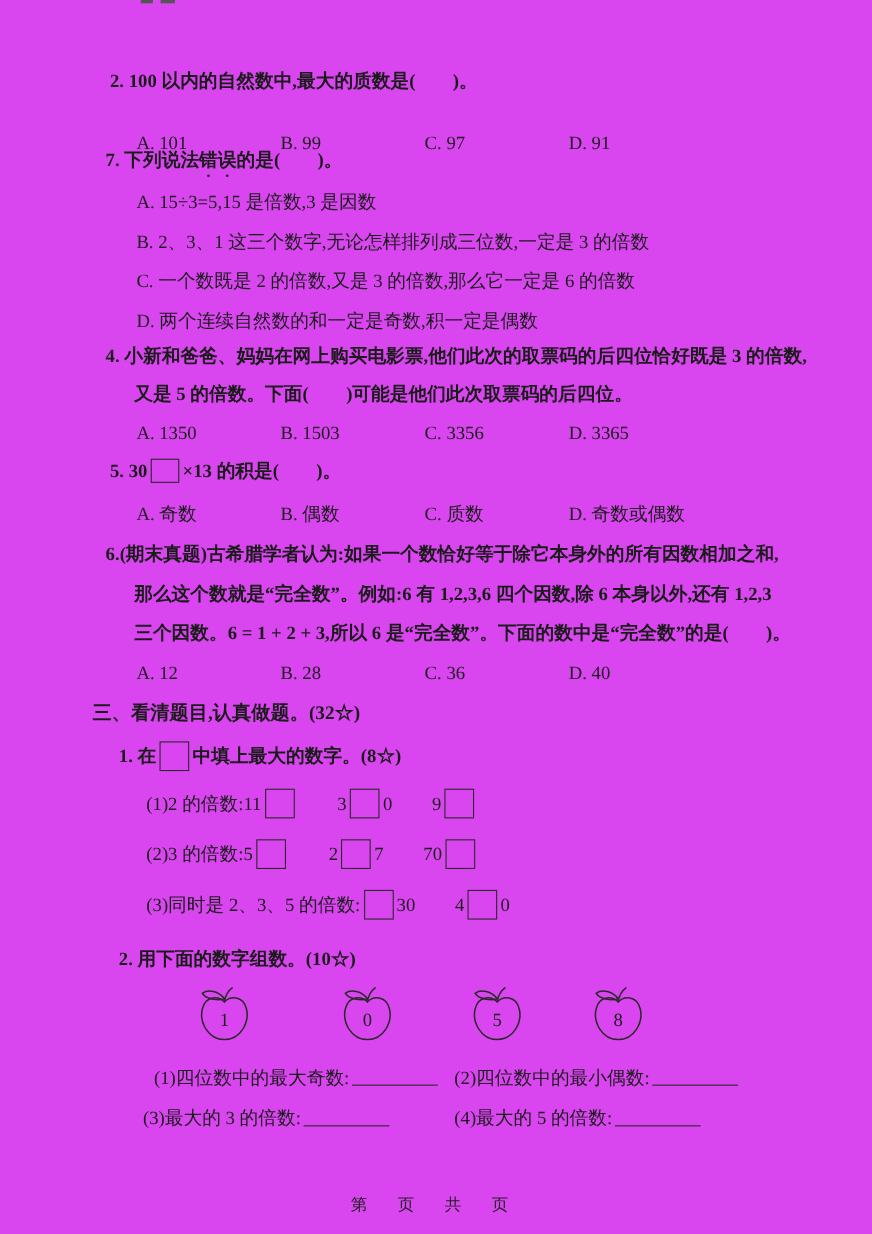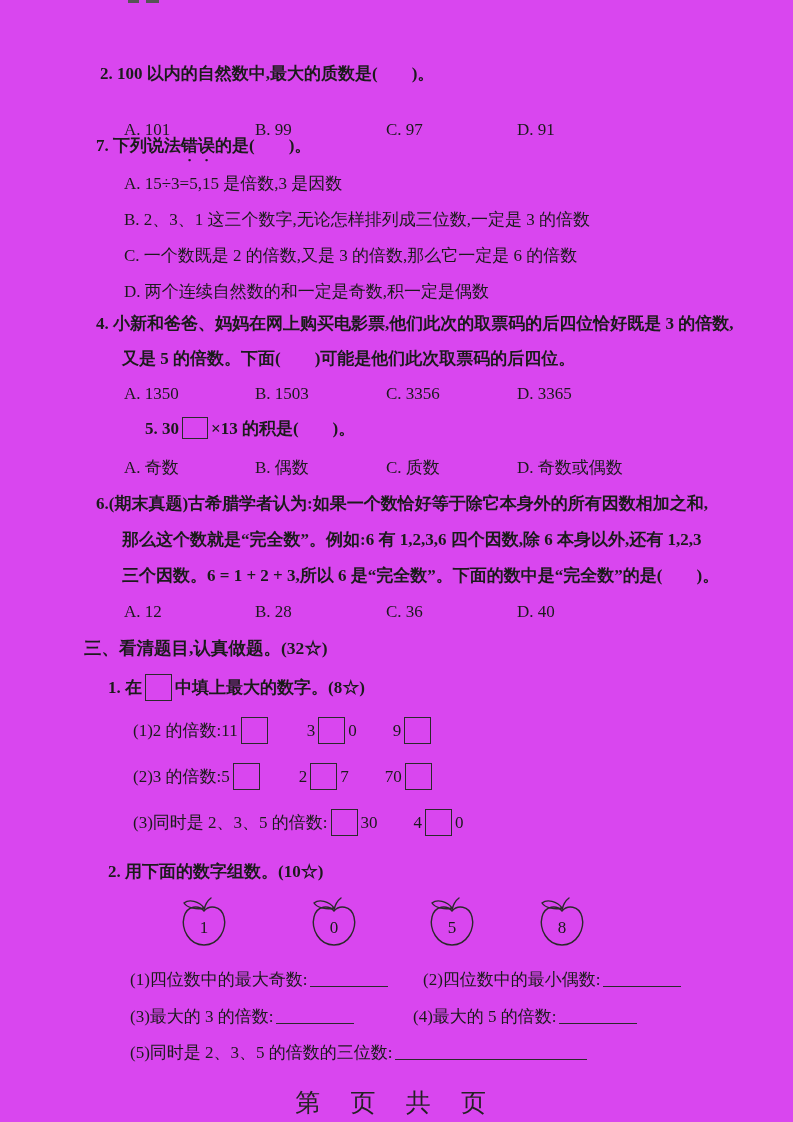--- a/index.html
+++ b/index.html
@@ -29,21 +29,21 @@
     -webkit-text-emphasis:filled dot #1b1b1b;
     -webkit-text-emphasis-position:under right;
     text-emphasis:filled dot #1b1b1b;
     text-emphasis-position:under right;
   }
   .apple { position:absolute; width:52px; height:60px; }
   .apple path { fill:none; stroke:#2a2a2a; stroke-width:1.4; stroke-linecap:round; }
   .apple text { font-size:17px; text-anchor:middle; fill:#1b1b1b; }
   .footer {
     position:absolute; top:1086px; left:0; width:100%; text-align:center;
-    font-size:25px; letter-spacing:12px; color:#222;
+    font-size:15px; letter-spacing:12px; color:#222;
   }
   .artifact { position:absolute; background:#555; }
 </style>
 </head>
 <body>
 
 <div class="page">
 
   <div class="artifact" style="top:0; left:128px; width:11px; height:3px;"></div>
   <div class="artifact" style="top:0; left:146px; width:13px; height:3px;"></div>
@@ -66,21 +66,21 @@
 
   <div class="line stem" style="top:312px; left:96px;">4. 小新和爸爸、妈妈在网上购买电影票,他们此次的取票码的后四位恰好既是 3 的倍数,</div>
   <div class="line stem" style="top:347px; left:122px;">又是 5 的倍数。下面(　　)可能是他们此次取票码的后四位。</div>
   <div class="line opt-row" style="top:382px; left:124px;">
     <span class="opt">A. 1350</span>
     <span class="opt">B. 1503</span>
     <span class="opt">C. 3356</span>
     <span class="opt">D. 3365</span>
   </div>
 
-  <div class="line stem" style="top:417px; left:100px;margin-left:45px;">
+  <div class="line stem" style="top:417px; left:100px;">
     <span>5. 30</span><span class="box sm"></span><span>×13 的积是(　　)。</span>
   </div>
   <div class="line opt-row" style="top:456px; left:124px;">
     <span class="opt">A. 奇数</span>
     <span class="opt">B. 偶数</span>
     <span class="opt">C. 质数</span>
     <span class="opt">D. 奇数或偶数</span>
   </div>
 
   <div class="line stem" style="top:492px; left:96px;">6.(期末真题)古希腊学者认为:如果一个数恰好等于除它本身外的所有因数相加之和,</div>
@@ -131,31 +131,28 @@
     <path d="M26,14 C21,7 11,5 6,9 C9,14 20,16 26,14 Z"></path>
     <text x="26" y="39">5</text>
   </svg>
   <svg class="apple" style="left:536px; top:894px;" viewBox="0 0 52 60">
     <path d="M26,17 C21,11 9,11 6,23 C3,35 11,51 26,51 C41,51 49,35 46,23 C43,11 31,11 26,17 Z"></path>
     <path d="M26,16 C27,11 29,7 33,4"></path>
     <path d="M26,14 C21,7 11,5 6,9 C9,14 20,16 26,14 Z"></path>
     <text x="26" y="39">8</text>
   </svg>
 
-  <div class="line" style="top:968px; left:130px;">
+  <div class="line" style="top:968px; left:140px;">
     <span>(1)四位数中的最大奇数:</span><span class="blank"></span>
   </div>
-  <div class="line" style="top:968px; left:413px;margin-left:10px;">
+  <div class="line" style="top:968px; left:413px;">
     <span>(2)四位数中的最小偶数:</span><span class="blank"></span>
   </div>
   <div class="line" style="top:1005px; left:130px;">
     <span>(3)最大的 3 的倍数:</span><span class="blank"></span>
   </div>
   <div class="line" style="top:1005px; left:413px;">
     <span>(4)最大的 5 的倍数:</span><span class="blank"></span>
   </div>
-  <div class="line" style="top:1041px; left:130px;">
-    <span>(5)同时是 2、3、5 的倍数的三位数:</span><span class="blank long"></span>
-  </div>
 
   <div class="footer">第 页 共 页</div>
 
 </div>
 
 </body></html>

